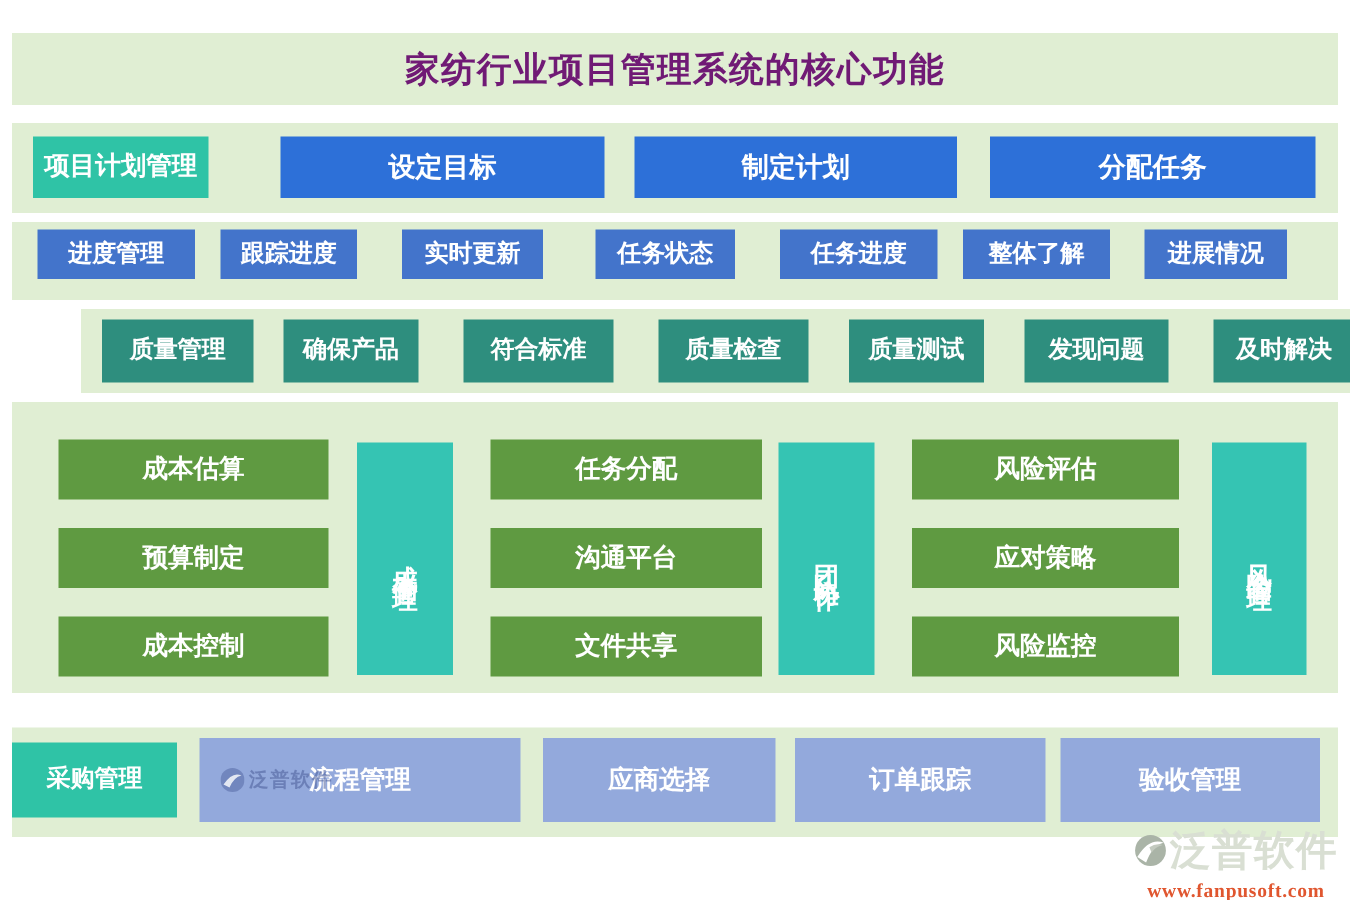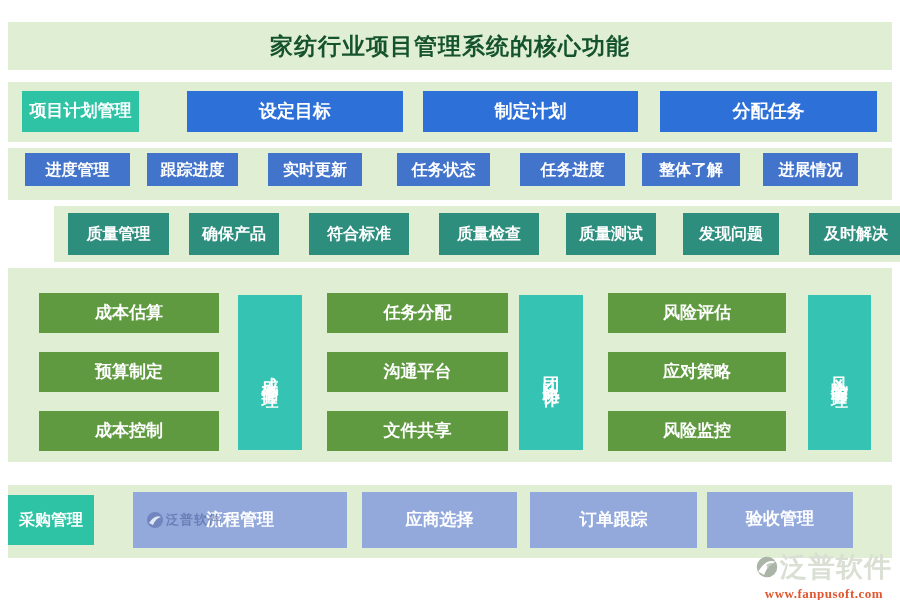--- a/index.html
+++ b/index.html
@@ -3,21 +3,21 @@
 <meta charset="utf-8">
 <style>
   * { margin:0; padding:0; box-sizing:border-box; }
   html,body { width:900px; height:600px; }
   body {
     position:relative; width:900px; height:600px; background:#ffffff;
     font-family:"Liberation Sans","DejaVu Sans",sans-serif; overflow:hidden;
   }
   .band { position:absolute; left:8px; width:884px; background:#e0eed3; }
   #title-band { top:22px; height:48px; display:flex; align-items:center; justify-content:center; }
-  .page-title { color:#14532d; font-size:23px; font-weight:bold; letter-spacing:1px; }
+  .page-title { color:#701a75; font-size:23px; font-weight:bold; letter-spacing:1px; }
 
   .btn {
     position:absolute; display:flex; align-items:center; justify-content:center;
     color:#ffffff; font-weight:bold; text-align:center; cursor:default; line-height:1.1;
   }
   .teal   { background:#2fc3a6; }
   .blue1  { background:#2d70d8; }
   .blue2  { background:#4374cb; }
   .seagreen { background:#2e8e7e; }
   .midgreen { background:#5f9a41; }
@@ -106,34 +106,34 @@
 
   <div class="mid-col" style="left:600px; width:178px;">
     <div class="btn midgreen mid-btn" style="top:25px;">风险评估</div>
     <div class="btn midgreen mid-btn" style="top:84px;">应对策略</div>
     <div class="btn midgreen mid-btn" style="top:143px;">风险监控</div>
   </div>
   <div class="mid-bar barteal" style="left:800px; width:63px;">风险管理</div>
 </div>
 
 <div class="band" id="bottom-band">
-  <div class="btn teal" style="left:0; top:10px; width:86px; height:50px; font-size:16px;">采购管理</div>
+  <div class="btn teal" style="left:0; top:10px; width:110px; height:50px; font-size:16px;">采购管理</div>
   <div class="btn peri bb" style="left:125px; width:214px;">
     <span class="watermark">
       <svg width="16" height="16" viewBox="0 0 16 16">
         <circle cx="8" cy="8" r="8" fill="rgba(74,92,153,0.45)"></circle>
         <path d="M2 11 Q8 2 14 5 Q9 6 6 13 Z" fill="rgba(255,255,255,0.8)"></path>
       </svg>
       <span class="wm-text">泛普软件</span>
     </span>
     <span>流程管理</span>
   </div>
   <div class="btn peri bb" style="left:354px; width:155px;">应商选择</div>
   <div class="btn peri bb" style="left:522px; width:167px;">订单跟踪</div>
-  <div class="btn peri bb" style="left:699px; width:146px;font-family:Liberation Mono, monospace;">验收管理</div>
+  <div class="btn peri bb" style="left:699px; width:173px;">验收管理</div>
 </div>
 
 <div id="fanpu-logo">
   <div class="logo-row">
     <svg width="30" height="30" viewBox="0 0 30 30">
       <circle cx="15" cy="15" r="14" fill="#aab4a7"></circle>
       <path d="M3 21 Q14 3 27 8 Q17 10 11 26 Z" fill="#ffffff"></path>
       <path d="M14 12 Q20 8 26 10 Q19 12 16 17 Z" fill="#c3cabf"></path>
     </svg>
     <span class="logo-name">泛普软件</span>

